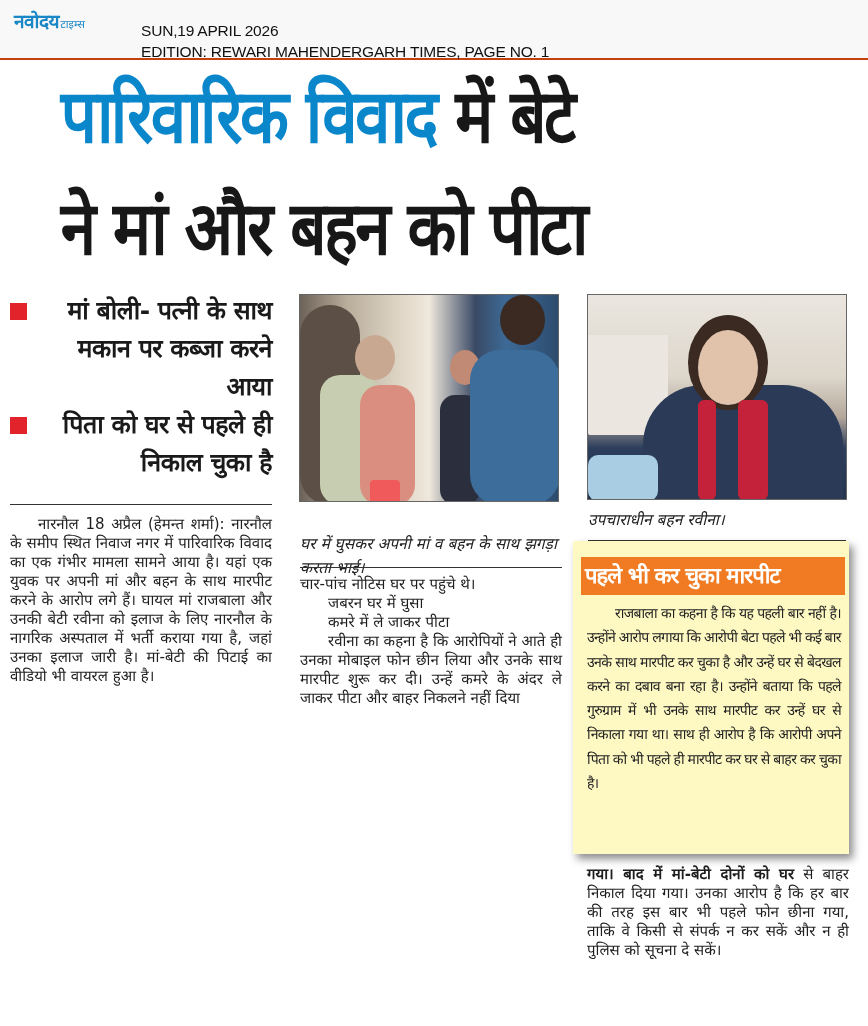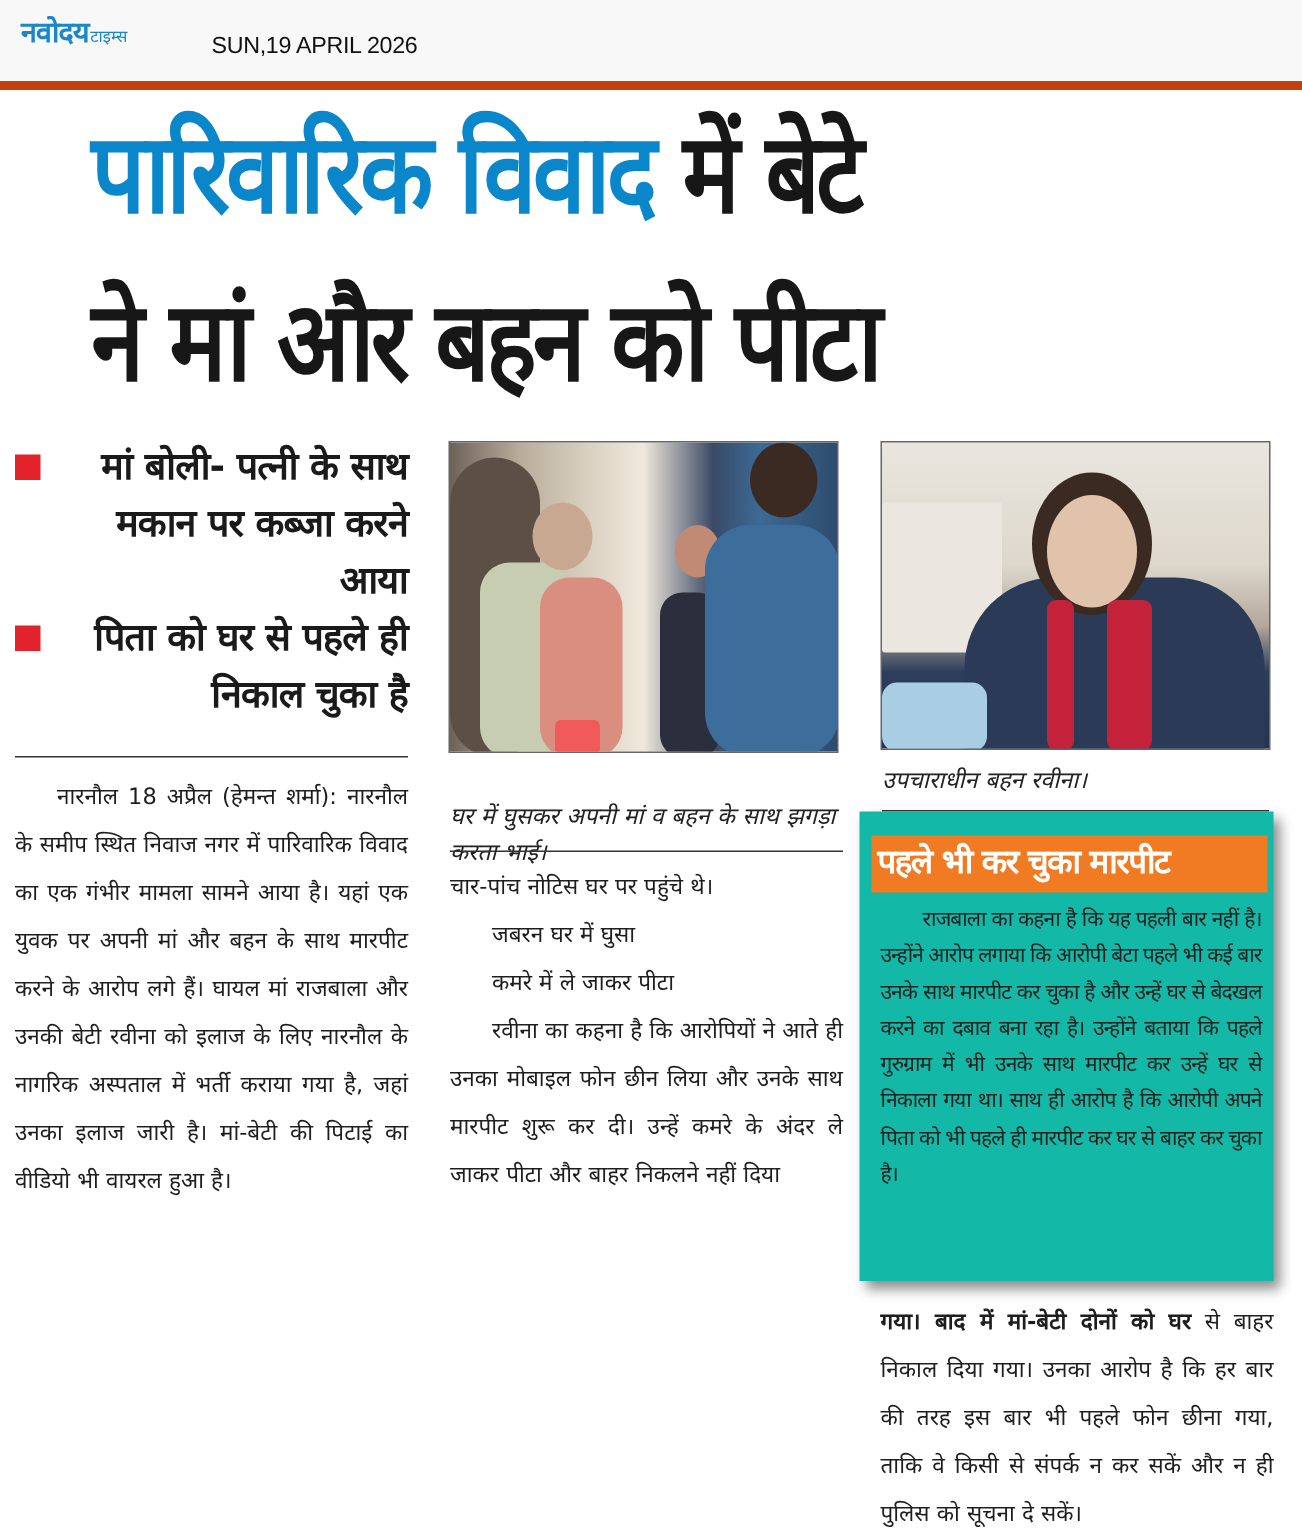--- a/index.html
+++ b/index.html
@@ -1,19 +1,19 @@
 <!DOCTYPE html>
 <html><head>
 <meta charset="utf-8">
 <style>
   * { box-sizing: border-box; margin: 0; padding: 0; }
   html, body { width: 868px; height: 1026px; overflow: hidden; background: #ffffff; }
   body { font-family: "DejaVu Sans", "Liberation Sans", sans-serif; color: #1a1a1a; position: relative; }
 
-  .topbar { position: absolute; left: 0; top: 0; width: 868px; height: 60px; background: #f8f8f8; border-bottom: 6px solid #c2410c; }
+  .topbar { position: absolute; left: 0; top: 0; width: 868px; height: 60px; background: #f8f8f8; border-bottom: 2px solid #c2410c; }
   .logo { position: absolute; left: 14px; top: 8px; display: flex; align-items: baseline; }
   .logo-main { font-family: "DejaVu Sans", sans-serif; font-weight: 900; font-size: 19px; color: #1a87c6; letter-spacing: -0.5px; }
   .logo-sub { font-family: "DejaVu Sans", sans-serif; font-size: 11px; color: #1a87c6; margin-left: 1px; text-align: center; }
   .edition { position: absolute; left: 141px; top: 8px; font-family: "Liberation Sans", sans-serif; font-size: 15.5px; line-height: 21px; color: #111; letter-spacing: -0.2px; margin-top: 12px; }
 
   .headline { position: absolute; left: 0; top: 60px; width: 868px; text-align: left; font-family: "DejaVu Sans", sans-serif; font-weight: 900; line-height: 1; }
   .hl-line { font-size: 74px; letter-spacing: -3px; transform: scaleX(0.86); transform-origin: center; white-space: nowrap; height: 112px; line-height: 112px; }
   .hl-blue { color: #0a86cb; }
   .hl-black { color: #171717; }
 
@@ -25,42 +25,43 @@
   .photo { position: absolute; border: 1px solid #666; overflow: hidden; }
   .photo1 { left: 299px; top: 294px; width: 260px; height: 208px; background: linear-gradient(90deg, #6d6258 0%, #b8ad9a 18%, #d9cfbf 35%, #f0e8dc 50%, #3a4a66 68%, #3c6a96 80%, #2d4c6e 100%); }
   .photo2 { left: 587px; top: 294px; width: 260px; height: 206px; background: linear-gradient(180deg, #eae6df 0%, #ddd7cc 40%, #b4a79a 60%, #2c3e5c 75%, #26344e 100%); }
   .ph-shape { position: absolute; border-radius: 50%; }
 
   .caption { position: absolute; font-family: "DejaVu Serif", serif; font-style: italic; font-size: 15.5px; line-height: 24px; color: #222; }
   .caption1 { left: 300px; top: 508px; width: 262px; margin-top: 24px; }
   .caption2 { left: 588px; top: 508px; width: 260px; }
   .cap-rule { position: absolute; height: 1px; background: #333; }
 
-  .body-text { position: absolute; font-family: "DejaVu Sans", sans-serif; font-size: 15px; line-height: 32px; color: #1e1e1e; text-align: justify; }
+  .body-text { position: absolute; font-family: "DejaVu Sans", sans-serif; font-size: 15px; line-height: 19px; color: #1e1e1e; text-align: justify; }
   .col1 { left: 10px; top: 515px; width: 262px; }
   .col2 { left: 300px; top: 575px; width: 262px; }
   .col3 { left: 587px; top: 865px; width: 262px; }
   .para { text-indent: 28px; }
   .subtitle { padding-left: 28px; }
   .bold-lead { font-weight: 700; }
 
-  .box { position: absolute; left: 573px; top: 541px; width: 276px; height: 313px; background: #14b8a6; box-shadow: 4px 5px 8px rgba(0,0,0,0.45); }
+  .box { position: absolute; left: 573px; top: 541px; width: 276px; height: 313px; background: #fef9c3; box-shadow: 4px 5px 8px rgba(0,0,0,0.45); }
   .box-title { position: absolute; left: 8px; top: 16px; width: 264px; height: 38px; background: #f07b23; color: #fff; font-family: "DejaVu Sans", sans-serif; font-weight: 900; font-size: 22px; line-height: 38px; padding-left: 4px; letter-spacing: -1px; white-space: nowrap; }
   .box-body { position: absolute; left: 14px; top: 60px; width: 254px; font-family: "DejaVu Sans Condensed", "DejaVu Sans", sans-serif; font-size: 14px; line-height: 24.3px; color: #222; text-align: justify; letter-spacing: -0.6px; }
 </style>
 </head>
 <body>
 
 <div class="topbar">
   <div class="logo">
     <span class="logo-main">नवोदय</span>
     <span class="logo-sub">टाइम्स</span>
   </div>
   <div class="edition">
     <div>SUN,19 APRIL 2026</div>
+    <div>EDITION: REWARI MAHENDERGARH TIMES, PAGE NO. 1</div>
   </div>
 </div>
 
 <div class="headline">
   <div class="hl-line">
     <span class="hl-blue">पारिवारिक विवाद</span>
     <span class="hl-black">में बेटे</span>
   </div>
   <div class="hl-line hl-black">ने मां और बहन को पीटा</div>
 </div>

